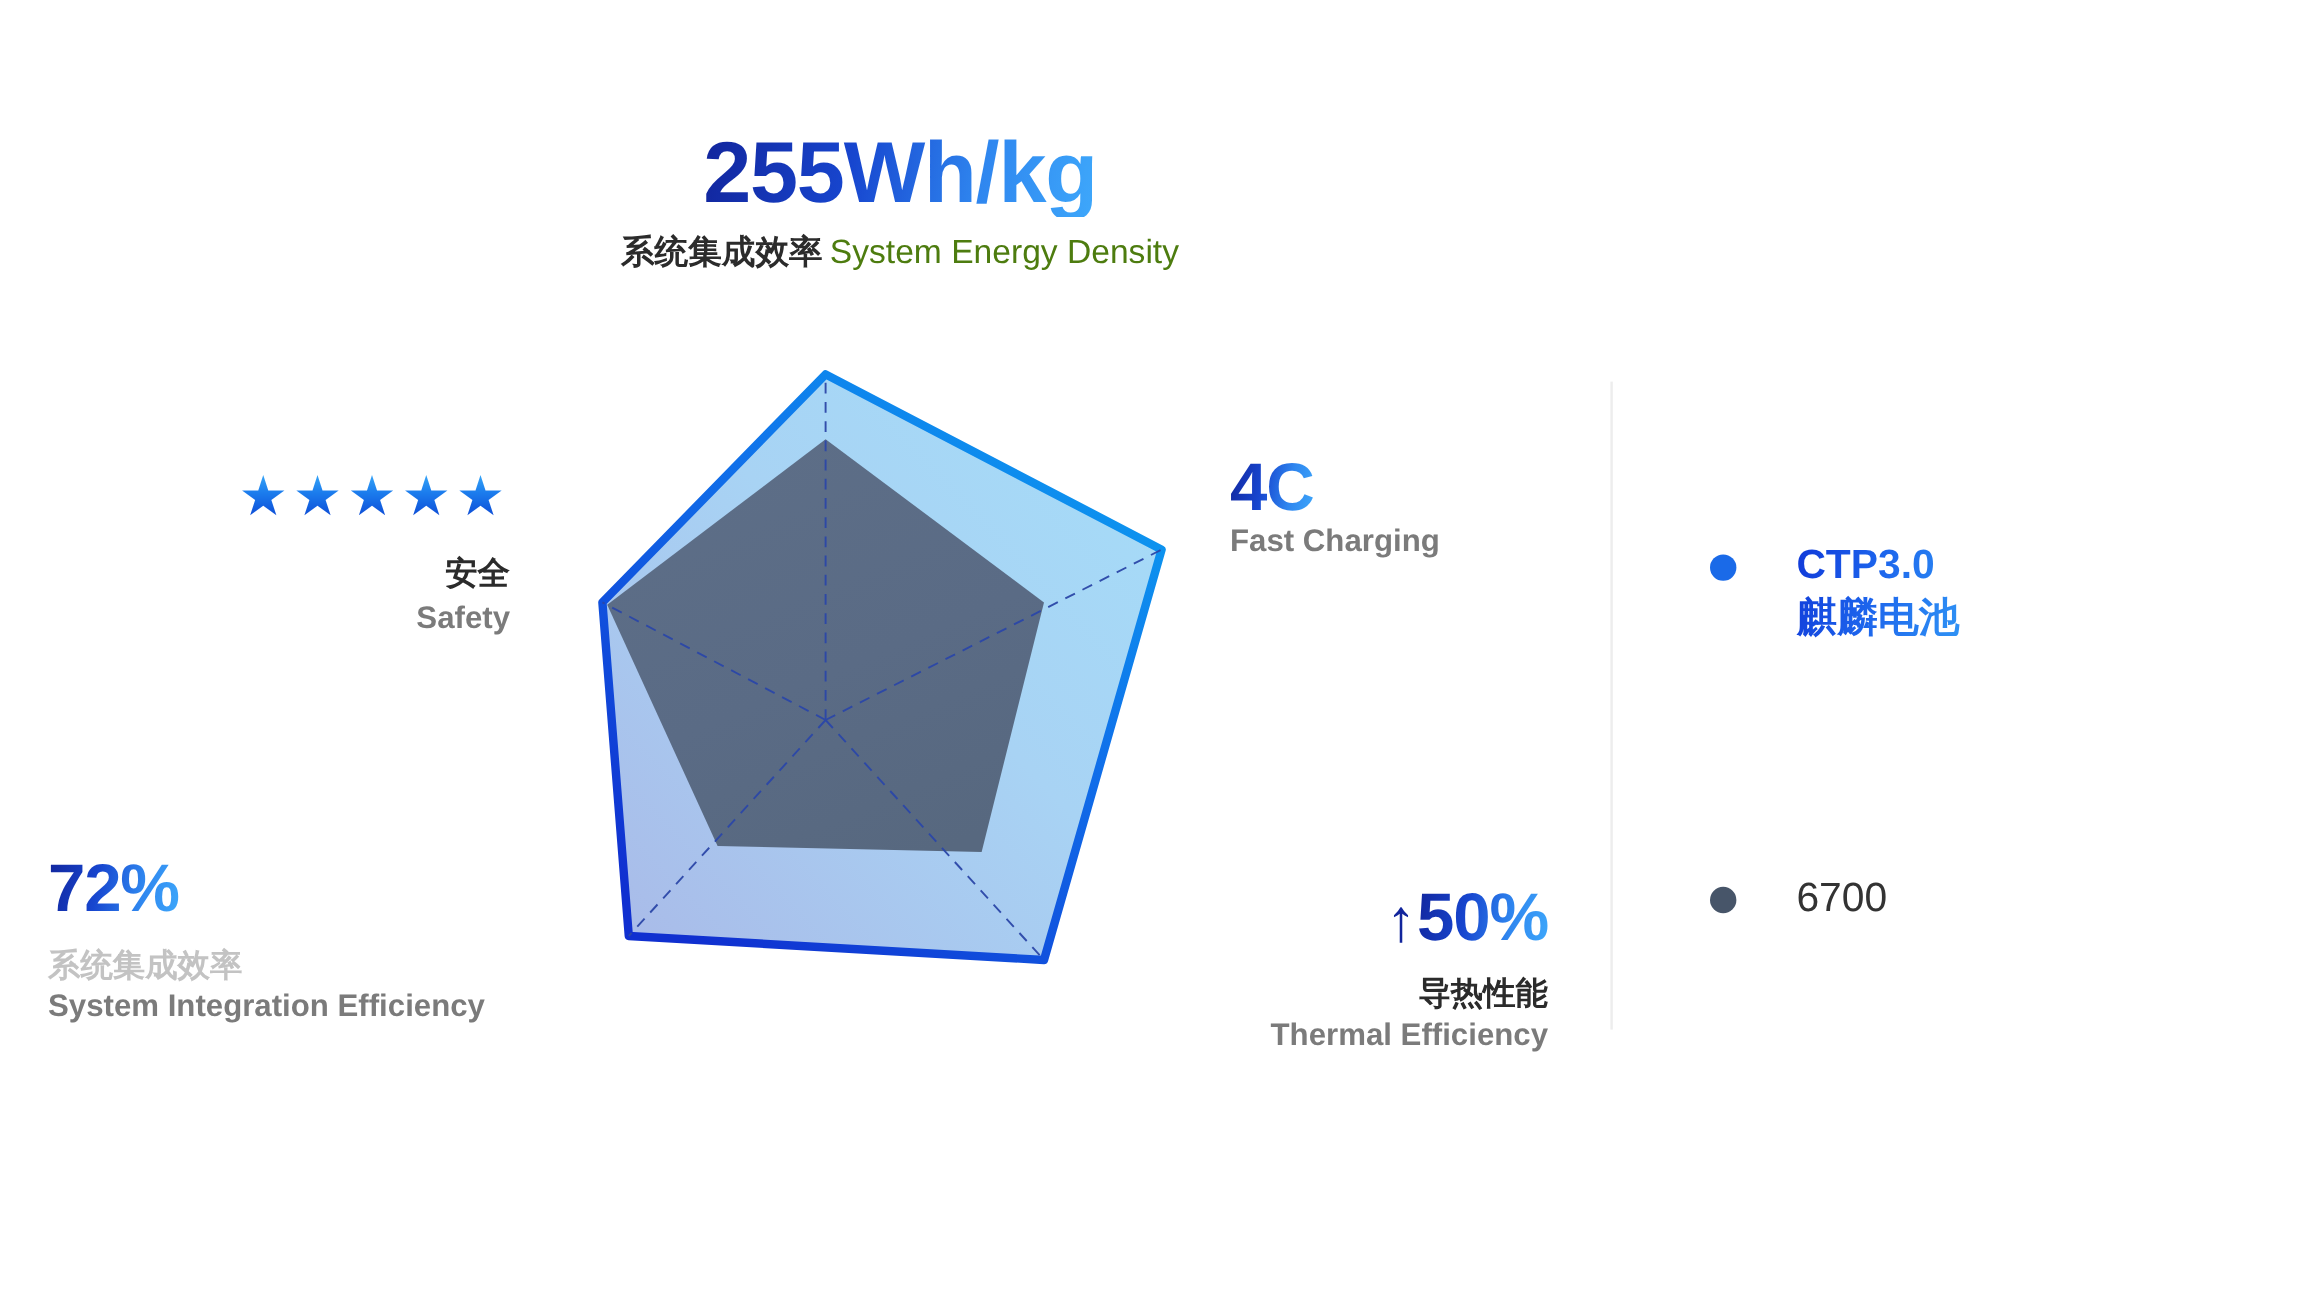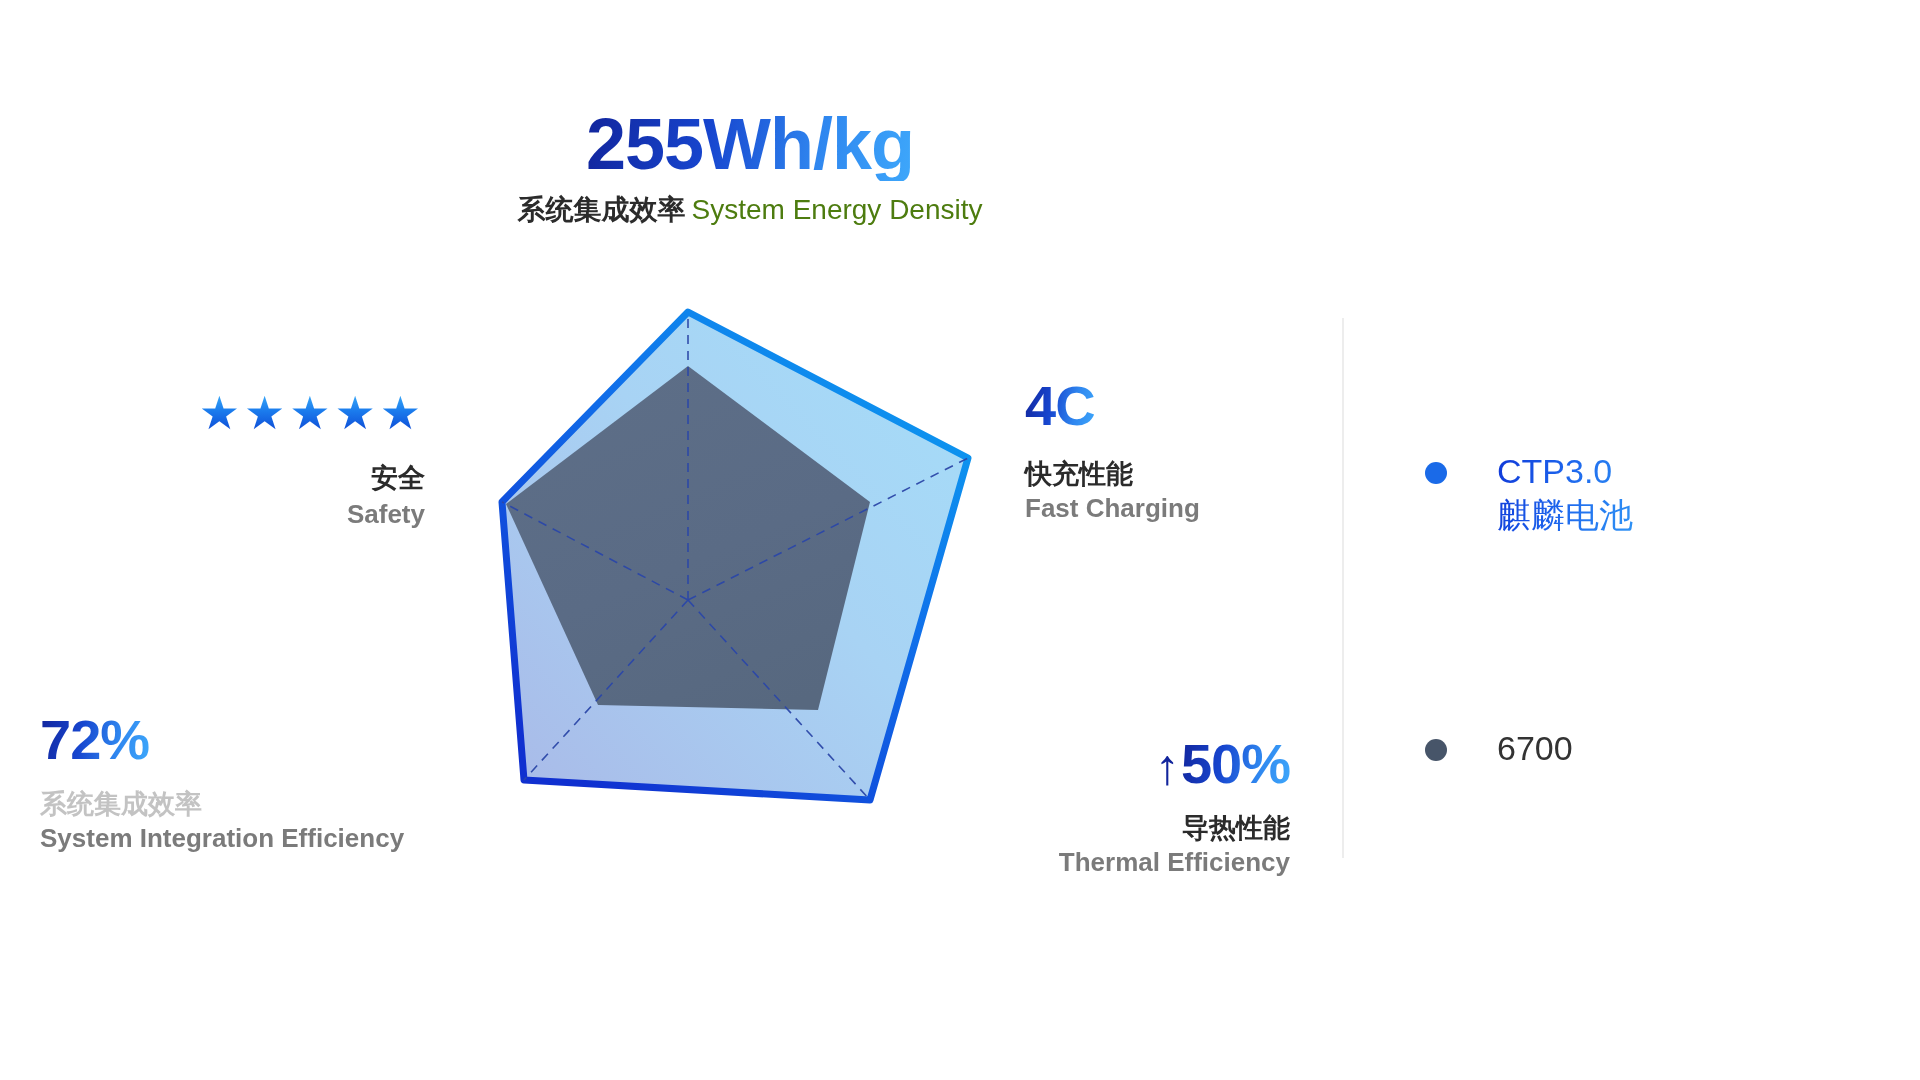--- a/index.html
+++ b/index.html
@@ -119,21 +119,21 @@
   }
   #metric-integration .metric-value { margin-bottom: 18px; }
 
   
   #metric-fastcharge {
     left: 1025px;
     top: 378px;
     width: 330px;
     text-align: left;
   }
-  #metric-fastcharge .metric-value { margin-bottom: 22px; }
+  #metric-fastcharge .metric-value { }
 
   
   #metric-thermal {
     left: 950px;
     top: 736px;
     width: 340px;
     text-align: right;
   }
   #metric-thermal .metric-value { margin-bottom: 18px; }
   .arrow-up {
@@ -187,21 +187,21 @@
   .legend-dot.ctp { background: #1a6ae8; }
   .legend-dot.cell { background: #475569; }
   .legend-label {
     margin-left: 50px;
     font-size: 34px;
     line-height: 1.28;
     font-weight: 500;
     white-space: pre-line;
   }
   .legend-label.ctp {
-    font-weight: 400;
+    font-weight: 700;
     background-image: linear-gradient(105deg, #1038d8 0%, #1c63ec 45%, #2f93f5 100%);
     -webkit-background-clip: text;
     background-clip: text;
     color: transparent;
     -webkit-text-fill-color: transparent;
   }
   .legend-label.cell { color: #333333; font-weight: 400; }
 </style>
 </head>
 <body>
@@ -265,21 +265,20 @@
 
   <div class="metric" id="metric-integration">
     <div class="metric-value grad-blue">72%</div>
     <div class="metric-cn muted">系统集成效率</div>
     <div class="metric-en">System Integration
 Efficiency</div>
   </div>
 
   <div class="metric" id="metric-fastcharge">
     <div class="metric-value grad-blue">4C</div>
-    <div class="metric-cn">快充性能</div>
     <div class="metric-en">Fast Charging</div>
   </div>
 
   <div class="metric" id="metric-thermal">
     <div class="metric-value"><span class="arrow-up">↑</span><span class="grad-blue">50%</span></div>
     <div class="metric-cn">导热性能</div>
     <div class="metric-en">Thermal Efficiency</div>
   </div>
 
   <div class="divider"></div>

